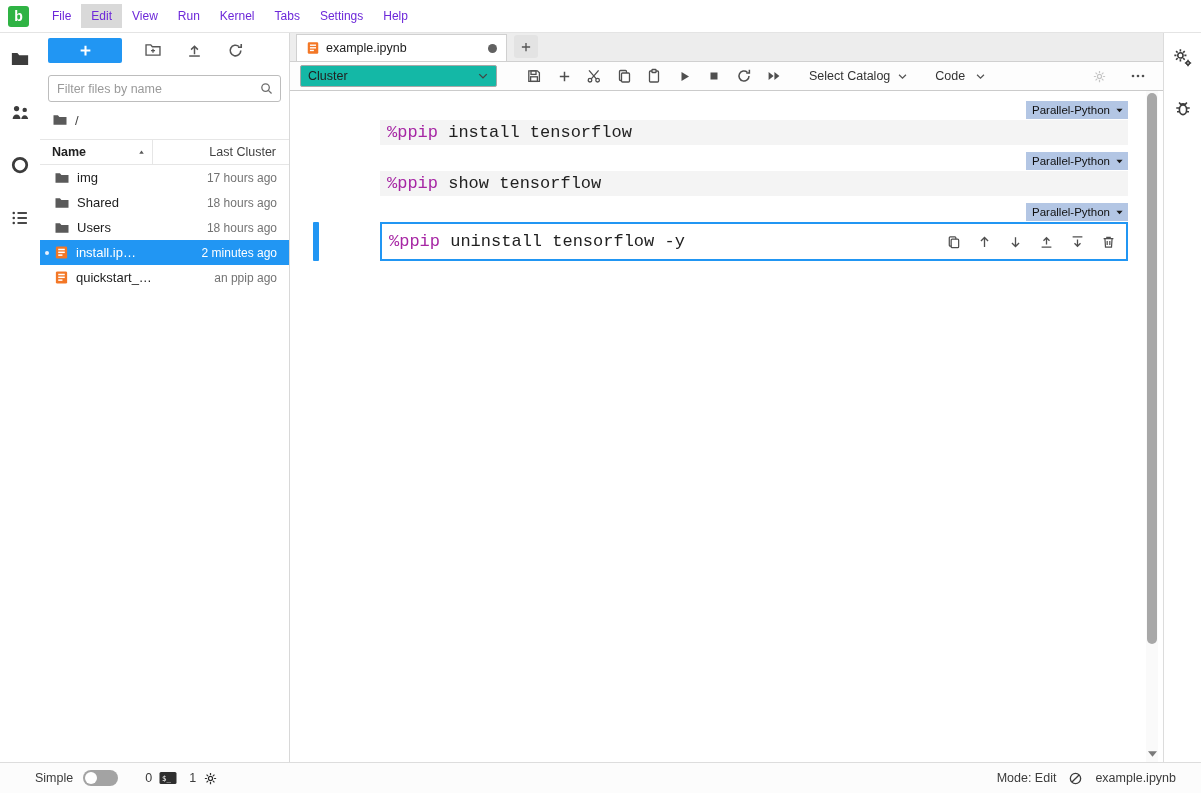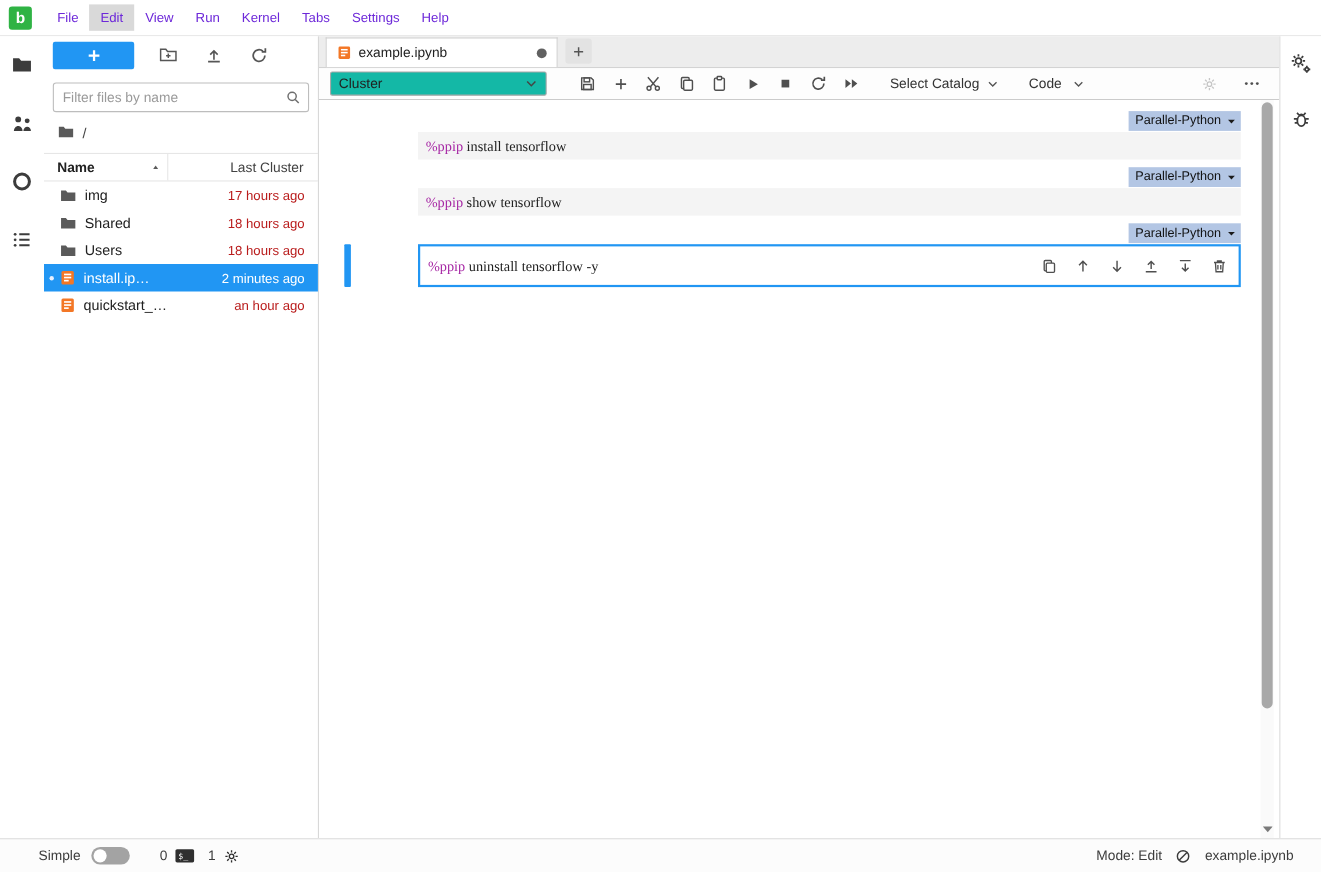--- a/index.html
+++ b/index.html
@@ -37,21 +37,21 @@
   .fb-filter input{width:100%;height:100%;border:1px solid #bdbdbd;border-radius:3px;padding:0 28px 0 8px;font-family:"Liberation Sans",sans-serif;font-size:12.5px;color:#333;outline:none}
   .fb-filter input::placeholder{color:#9a9a9a}
   .search-ic{position:absolute;right:7px;top:6px;color:#6e6e6e}
   .fb-breadcrumb{position:absolute;top:76px;left:12px;height:22px;display:flex;align-items:center;gap:7px;color:#424242;font-size:13px}
   .fb-header{position:absolute;top:106px;left:0;right:0;height:26px;border-top:1px solid #e6e6e6;border-bottom:1px solid #e6e6e6;display:flex;align-items:stretch;font-size:12.5px}
   .col-name{width:112px;padding:0 6px 0 12px;display:flex;align-items:center;justify-content:space-between;font-weight:700;color:#212121}
   .col-mod{flex:1;display:flex;align-items:center;justify-content:flex-end;padding-right:13px;border-left:1px solid #e6e6e6;color:#424242;font-weight:400}
   .fb-list{position:absolute;top:132px;left:0;right:0;list-style:none}
   .fb-row{height:25px;display:flex;align-items:center;padding:0 12px 0 14px;gap:7px;position:relative;cursor:default}
   .fb-row .fname{font-size:13px;color:#212121;white-space:nowrap}
-  .fb-row .fmod{margin-left:auto;font-size:12px;color:#b91c1c;white-space:nowrap}
+  .fb-row .fmod{margin-left:auto;font-size:12px;color:#737373;white-space:nowrap}
   .fb-row.selected{background:var(--selection)}
   .fb-row.selected .fname,.fb-row.selected .fmod{color:#fff}
   .dot{position:absolute;left:5px;top:11px;width:4px;height:4px;border-radius:50%;background:#e8f0fe}
   .fi{display:flex;align-items:center;color:#5a5a5a}
 
   
   .main{position:absolute;left:290px;right:38px;top:33px;bottom:31px;display:flex;flex-direction:column}
   .tabbar{height:29px;background:#ededed;border-bottom:1px solid #d0d0d0;display:flex;align-items:flex-end;padding-left:6px}
   .tab{height:27px;width:211px;background:#fff;border:1px solid #d0d0d0;border-bottom:none;display:flex;align-items:center;gap:6px;padding:0 9px;font-size:12.5px;color:#212121;cursor:default}
   .dirty{margin-left:auto;width:9px;height:9px;border-radius:50%;background:#616161}
@@ -68,21 +68,21 @@
   .more{margin-right:10px}
 
   .notebook{flex:1;position:relative;background:#fff;overflow:hidden}
   .cells{position:absolute;left:90px;right:35px;top:0}
   .cell{margin-top:7px}
   .cell:first-child{margin-top:10px}
   .badge-row{display:flex;justify-content:flex-end;margin-bottom:1px}
   .kernel-badge{height:18px;display:inline-flex;align-items:center;gap:5px;background:var(--badge-bg);padding:0 4px 0 6px;font-size:11.5px;color:#101010;cursor:pointer}
   .cell-input{position:relative;height:25px;background:#f4f4f4;display:flex;align-items:center}
   .cell.active .cell-input{height:39px;background:#fff;border:2px solid var(--accent)}
-  .cell-input code{font-family:Liberation Serif, serif;font-size:13px;padding-left:7px;white-space:pre;color:#212121}
+  .cell-input code{font-family:Liberation Mono, monospace;font-size:17px;padding-left:7px;white-space:pre;color:#212121}
   .magic{color:var(--magic)}
   .active-bar{position:absolute;left:-69px;top:-2px;bottom:-2px;width:6px;background:var(--accent);border-radius:1px}
   .cell-toolbar{position:absolute;right:9px;top:50%;transform:translateY(-50%);display:flex;gap:14px}
   .ct-btn{width:17px;height:17px;border:none;background:transparent;color:#4f4f4f;display:flex;align-items:center;justify-content:center;padding:0;cursor:pointer}
 
   .vscrollbar{position:absolute;top:0;bottom:0;right:5px;width:12px;background:#fafafa}
   .sb-thumb{position:absolute;top:2px;left:1px;width:10px;height:551px;background:#a8a8a8;border-radius:5px}
   .sb-arrow{position:absolute;bottom:5px;left:0;width:12px;display:flex;justify-content:center;color:#7a7a7a}
 
   
@@ -242,21 +242,21 @@
       <li class="fb-row">
         <span class="fi">
             <svg width="15" height="15" viewBox="0 0 16 16">
               <rect x="2" y="1.5" width="12" height="13" rx="1.5" fill="var(--nb-orange)"></rect>
               <rect x="4.5" y="4" width="7" height="1.6" fill="#fff"></rect>
               <rect x="4.5" y="7" width="7" height="1.6" fill="#fff"></rect>
               <rect x="4.5" y="10" width="4.5" height="1.6" fill="#fff"></rect>
             </svg>
           </span>
         <span class="fname">quickstart_…</span>
-        <span class="fmod">an hour ago</span>
+        <span class="fmod">an ppip ago</span>
       </li>
     </ul>
   </aside>
 
   <main class="main">
 
     <div class="tabbar">
       <div class="tab">
         <span>
             <svg width="14" height="14" viewBox="0 0 16 16">

